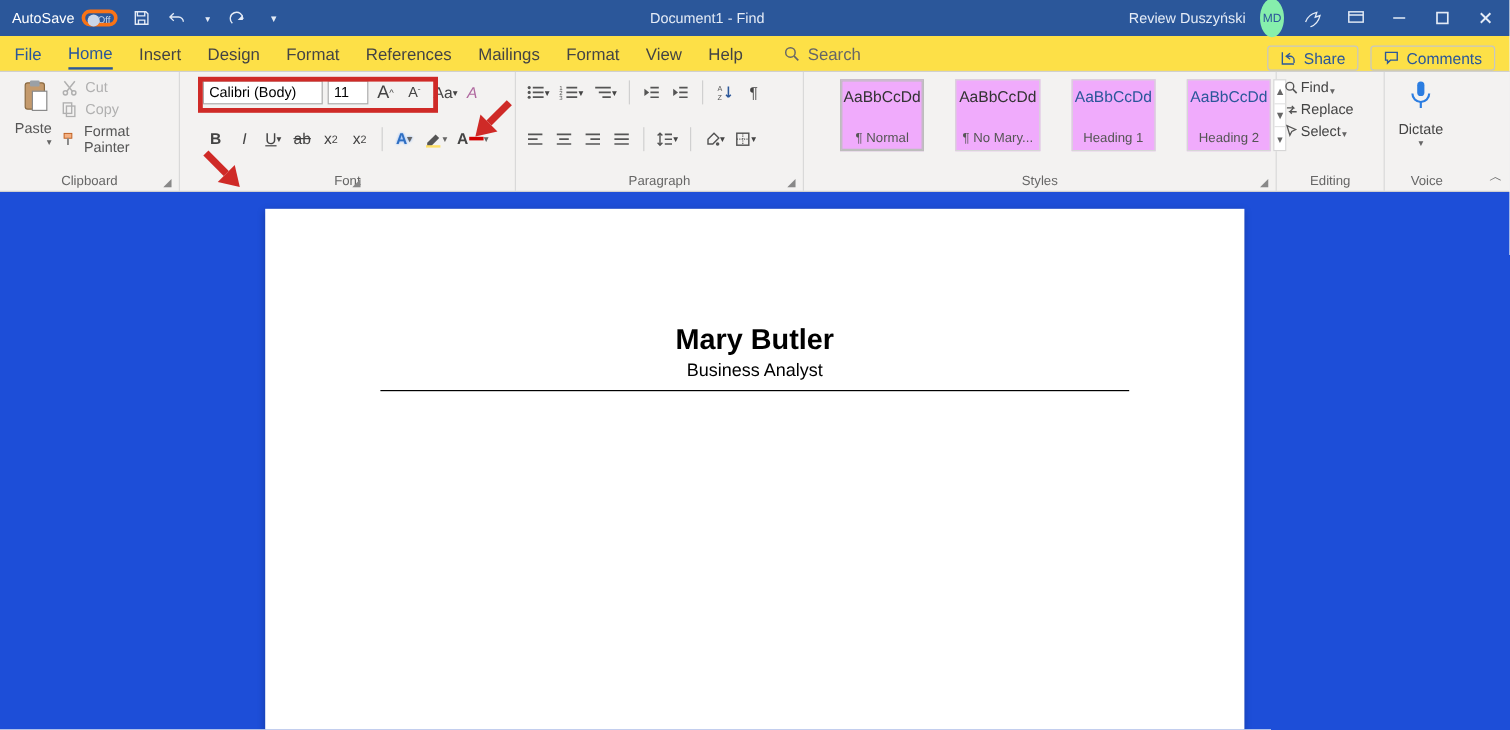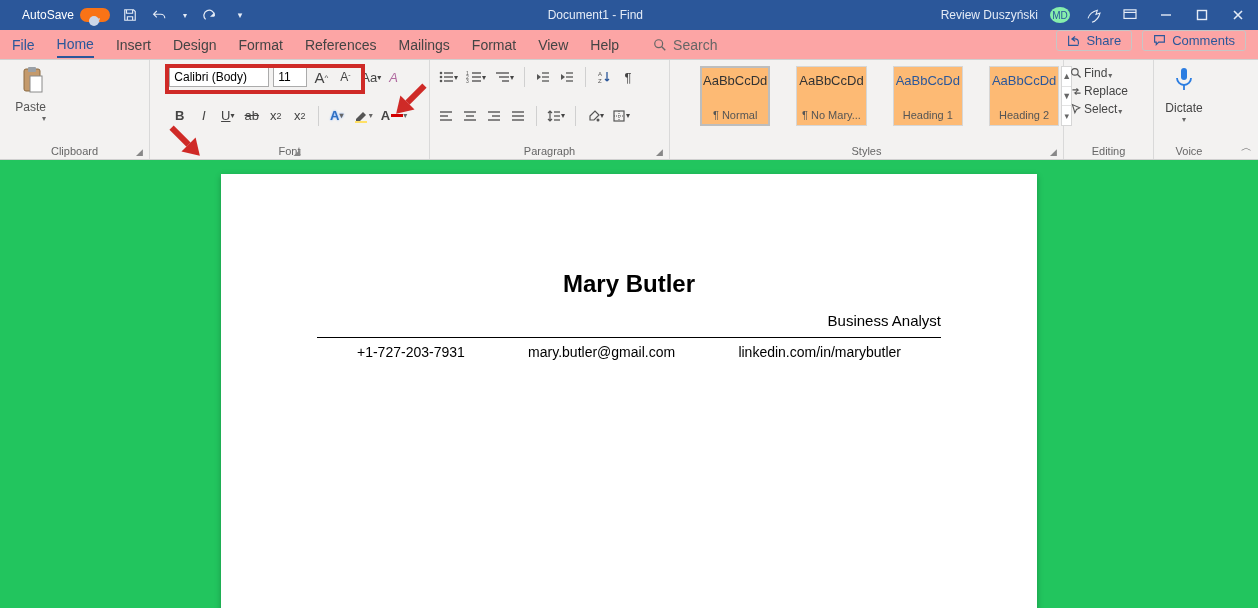--- a/index.html
+++ b/index.html
@@ -1,33 +1,33 @@
 <!DOCTYPE html>
 <html><head>
 <meta charset="utf-8">
 <style>
   * { box-sizing: border-box; margin: 0; padding: 0; font-family: "Segoe UI", Arial, sans-serif; }
   body { background: #e6e6e6; overflow: hidden; width: 1258px; height: 608px; position: relative; }
 
   
   .titlebar { height: 30px; background: #2b579a; display: flex; align-items: center; color: #fff; font-size: 12px; }
-  .tb-left  { display: flex; align-items: center; padding-left: 22px; gap: 10px; }
+  .tb-left  { display: flex; align-items: center; padding-left: 10px; gap: 10px; }
   .autosave { display: flex; align-items: center; gap: 6px; }
-  .as-toggle { width: 30px; height: 14px; border: 7px solid #f97316; border-radius: 8px; position: relative; }
+  .as-toggle { width: 30px; height: 14px; border: 3px solid #f97316; border-radius: 8px; position: relative; }
   .as-knob   { width: 10px; height: 10px; background: #cbd6e8; border-radius: 50%; position: absolute; top: 1px; left: 2px; }
   .as-off    { font-size: 8px; color: #cbd6e8; position: absolute; right: 3px; top: 1px; }
   .qat-btn   { width: 20px; height: 20px; display: flex; align-items: center; justify-content: center; color: #e4ebf6; cursor: pointer; }
   .tb-center { flex: 1; text-align: center; color: #e4ebf6; }
   .tb-right  { display: flex; align-items: center; gap: 12px; padding-right: 8px; }
   .user-name { color: #e4ebf6; }
-  .avatar    { width: 20px; height: 16px; border-radius: 50%; background: #86efac; color: #2b579a; font-size: 10px; display: flex; align-items: center; justify-content: center; }
+  .avatar    { width: 20px; height: 32px; border-radius: 50%; background: #86efac; color: #2b579a; font-size: 10px; display: flex; align-items: center; justify-content: center; }
   .win-btn   { width: 24px; height: 24px; display: flex; align-items: center; justify-content: center; color: #e4ebf6; cursor: pointer; font-size: 12px; }
 
   
-  .tabsrow { height: 30px; background: #fca5a5; border-bottom: 1px solid #d0d0d0; display: flex; align-items: flex-start; padding: 0 12px; font-size: 14px; color: #444; }
+  .tabsrow { height: 30px; background: #fde047; border-bottom: 1px solid #d0d0d0; display: flex; align-items: flex-end; padding: 0 12px; font-size: 14px; color: #444; }
   .tabs    { display: flex; gap: 22px; align-items: center; height: 100%; }
   .tab     { cursor: pointer; padding: 4px 0; }
   .tab.file{ color: #2b579a; }
   .tab.active { color: #2b579a; border-bottom: 2px solid #2b579a; }
   .search-tab { display: flex; align-items: center; gap: 6px; color: #666; margin-left: 12px; }
   .tabs-right { margin-left: auto; display: flex; gap: 10px; }
   .pillbtn { border: 1px solid #c6c6c6; border-radius: 3px; padding: 2px 10px; font-size: 13px; color: #2b579a; cursor: pointer; display: flex; align-items: center; gap: 6px; }
 
   
   .ribbon { height: 100px; background: #f3f2f1; border-bottom: 1px solid #d0d0d0; display: flex; position: relative; }
@@ -52,44 +52,44 @@
   .font-name { width: 100px; height: 20px; font-size: 12px; border: 1px solid #ababab; background: #fff; padding-left: 4px; cursor:pointer; }
   .font-size { width: 34px; height: 20px; font-size: 12px; border: 1px solid #ababab; background: #fff; padding-left: 4px; cursor:pointer; }
   .redbox { position: absolute; border: 4px solid #cf2a27; pointer-events: none; }
 
   
   .arrow { position: absolute; pointer-events: none; }
   .arrow svg polygon, .arrow svg rect { fill: #cf2a27; }
 
   
   .styles-wrap { display: flex; align-items: center; }
-  .style-tile { width: 78px; height: 60px; border: 1px solid #d6d6d6; background: #fdba74; margin-right: 2px; display: flex; flex-direction: column; align-items: center; justify-content: space-between; padding: 6px 2px 4px; cursor: pointer; margin-left: 24px; }
+  .style-tile { width: 78px; height: 60px; border: 1px solid #d6d6d6; background: #f0abfc; margin-right: 2px; display: flex; flex-direction: column; align-items: center; justify-content: space-between; padding: 6px 2px 4px; cursor: pointer; margin-left: 24px; }
   .style-tile.sel { border-color: #bdbdbd; box-shadow: inset 0 0 0 1px #bdbdbd; }
   .style-tile .prev { font-size: 13px; color: #333; }
   .style-tile .prev.link { color: #2b579a; }
   .style-tile .prev.big  { font-size: 22px; color: #333; }
   .style-tile .nm   { font-size: 11px; color: #555; }
   .style-scroll { width: 18px; height: 60px; border:1px solid #d6d6d6; background:#fff; display:flex; flex-direction:column; }
   .style-scroll div { flex:1; display:flex; align-items:center; justify-content:center; font-size:9px; color:#666; border-bottom:1px solid #e3e3e3; cursor:pointer; }
   .style-scroll div:last-child{border-bottom:none;}
 
   
   .vstack { display:flex; flex-direction:column; gap:4px; font-size:12px; color:#444; }
   .vstack .itm { display:flex; align-items:flex-end; gap:1px; cursor:pointer;}
   .bigbtn { width:48px; text-align:center; cursor:pointer; color:#2b579a; }
   .bigbtn .ic { font-size:26px; }
   .bigbtn .lbl{ font-size:12px; color:#444; margin-top:2px;}
 
   .collapse-rib { position:absolute; right:6px; bottom:4px; font-size:11px; color:#666; cursor:pointer;}
 
   
-  .canvas { position: absolute; top: 160px; left: 0; right: 0; bottom: 0; overflow: hidden; background: #22c55e; }
+  .canvas { position: absolute; top: 160px; left: 0; right: 0; bottom: 0; overflow: hidden; background: #1d4ed8; }
   .page { width: 816px; min-height: 1056px; background: #fff; margin: 14px auto 0 auto; box-shadow: 0 2px 6px rgba(0,0,0,.25); padding: 96px 96px 0 96px; }
   .resume-name  { font: bold 24px Arial; text-align: center; }
-  .resume-title { font: 15px Arial; text-align: right; margin-top: 14px; }
+  .resume-title { font: 15px Arial; text-align: center; margin-top: 2px; }
   .hr           { border-top: 1px solid #000; margin: 8px 0 6px 0; }
   .contacts     { display: flex; justify-content: space-between; font: 14px Arial; padding: 0 40px; }
 </style>
 </head>
 <body>
 
 <div class="titlebar">
   <div class="tb-left">
     <div class="autosave">
       <span>AutoSave</span>
@@ -194,20 +194,44 @@
         <div class="icon">
           <svg width="26" height="28" viewBox="0 0 26 28">
               <rect x="4" y="3" width="16" height="22" rx="2" fill="#c49a6c" stroke="#8a6a42"></rect>
               <rect x="8" y="1" width="8" height="5" rx="1" fill="#9aa0a6"></rect>
               <rect x="10" y="10" width="12" height="16" fill="#fff" stroke="#8a8a8a"></rect>
             </svg>
         </div>
         <div class="lbl">Paste</div>
         <div style="font-size:8px;color:#666">▾</div>
       </div>
+      <div class="clip-list">
+        <div class="clip-item disabled">
+          <svg width="14" height="14" viewBox="0 0 16 16">
+              <path stroke="#b0b0b0" stroke-width="1.4" fill="none" d="M13 2 5 12M3 2l8 10"></path>
+              <circle cx="4" cy="13" r="2" fill="none" stroke="#b0b0b0" stroke-width="1.4"></circle>
+              <circle cx="12" cy="13" r="2" fill="none" stroke="#b0b0b0" stroke-width="1.4"></circle>
+            </svg>
+          <span>Cut</span>
+        </div>
+        <div class="clip-item disabled">
+          <svg width="14" height="14" viewBox="0 0 16 16">
+              <rect x="2" y="2" width="8" height="10" fill="none" stroke="#b0b0b0" stroke-width="1.3"></rect>
+              <rect x="5" y="5" width="8" height="10" fill="none" stroke="#b0b0b0" stroke-width="1.3"></rect>
+            </svg>
+          <span>Copy</span>
+        </div>
+        <div class="clip-item">
+          <svg width="14" height="14" viewBox="0 0 16 16">
+              <rect x="3" y="2" width="8" height="5" fill="#f4b183" stroke="#c06020"></rect>
+              <rect x="6" y="7" width="2" height="7" fill="#888"></rect>
+            </svg>
+          <span>Format Painter</span>
+        </div>
+      </div>
     </div>
     <div class="group-label"><span>Clipboard</span><span class="dlg-launch">◢</span></div>
   </div>
 
   <div class="group" style="width:280px; position:relative;align-items:center;">
     <div class="toprow">
       <input class="font-name" value="Calibri (Body)" style="">
       <input class="font-size" value="11" style="">
       <span class="rbtn" style="font-size:15px">A<sup style="font-size:8px">^</sup></span>
       <span class="rbtn" style="font-size:12px">A<sup style="font-size:7px">ˇ</sup></span>
@@ -454,19 +478,14 @@
         <polygon points="20,15 4,25 20,35"></polygon>
       </g>
     </svg>
 </div>
 
 <div class="canvas">
   <div class="page">
     <div class="resume-name">Mary Butler</div>
     <div class="resume-title">Business Analyst</div>
     <div class="hr"></div>
-    <div class="contacts">
-      <span>+1-727-203-7931</span>
-      <span>mary.butler@gmail.com</span>
-      <span>linkedin.com/in/marybutler</span>
-    </div>
   </div>
 </div>
 
 </body></html>

